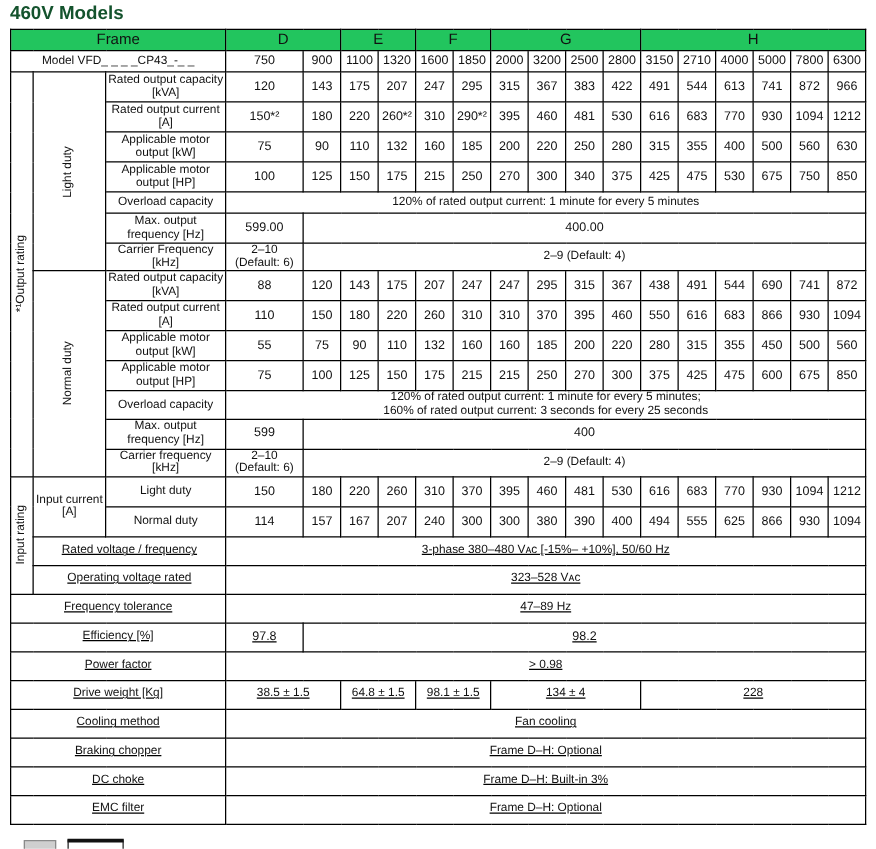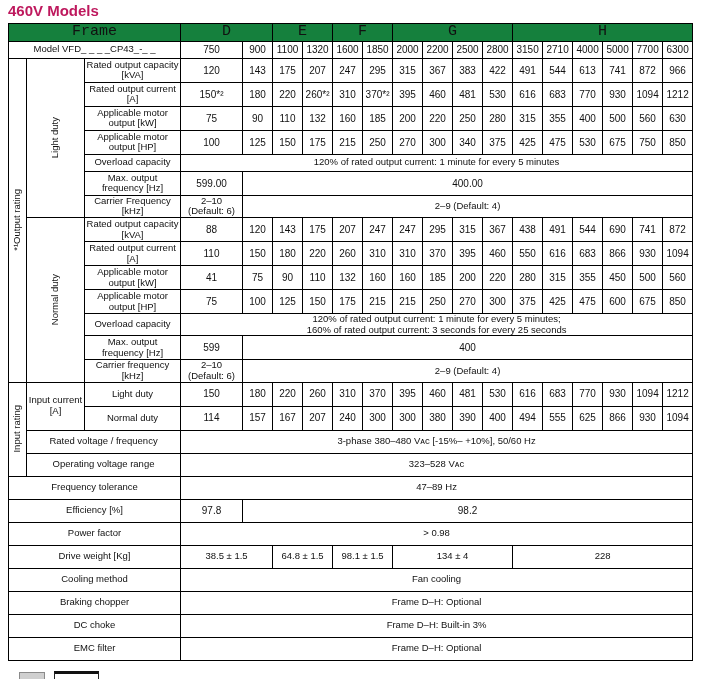--- a/index.html
+++ b/index.html
@@ -6,49 +6,49 @@
   html,body { margin:0; padding:0; }
   body {
     position: relative;
     width: 701px; height: 679px;
     background: #ffffff;
     font-family: "Liberation Sans", "DejaVu Sans", sans-serif;
     overflow: hidden;
     color: #000;
   }
   .title {
-    font-size: 15px; font-weight: bold; color:#be185d;
+    font-size: 15px; font-weight: bold; color:#14532d;
     margin: 2px 0 4px 8px;
   }
   table.spec {
     border-collapse: collapse; table-layout: fixed;
     margin-left: 8px; width: 684px;
     border: 1.5px solid #000;
   }
   .spec td {
     border: 1px solid #000;
     text-align: center; vertical-align: middle;
     font-size: 9.5px; line-height: 1.12;
     padding: 0 1px; color: #111;
     overflow: hidden;
   }
-  tr.hdr td { background: #15803d; font-size: 15px; font-family: Liberation Mono, monospace; }
+  tr.hdr td { background: #22c55e; font-size: 12px; }
   td.num { font-size: 10px; }
   td.vcell { padding: 0; }
   .vert {
     writing-mode: vertical-rl;
     transform: rotate(180deg);
     white-space: nowrap;
     margin: 0 auto;
     font-size: 9.5px;
   }
   tr.r17 { height: 17px; }
   tr.r24 { height: 24px; margin-top: 47px; }
   tr.r29 { height: 16px; }
-  tr.r23 { height: 23px; }
+  tr.r23 { height: 23px; text-decoration: underline; }
   .legend-swatch-1 {
     position: absolute; left: 19px; top: 672px;
     width: 26px; height: 10px;
     background: #cfcfcf; border: 1px solid #8a8a8a;
   }
   .legend-swatch-2 {
     position: absolute; left: 54px; top: 671px;
     width: 45px; height: 11px;
     background: #ffffff; border: 1px solid #222;
     border-top: 3px solid #111;
@@ -94,28 +94,28 @@
 
 <tr class="r17">
   <td colspan="3">Model VFD_ _ _ _CP43_-_ _</td>
   <td class="num">750</td>
   <td class="num">900</td>
   <td class="num">1100</td>
   <td class="num">1320</td>
   <td class="num">1600</td>
   <td class="num">1850</td>
   <td class="num">2000</td>
-  <td class="num">2200</td>
+  <td class="num">3200</td>
   <td class="num">2500</td>
   <td class="num">2800</td>
   <td class="num">3150</td>
   <td class="num">2710</td>
   <td class="num">4000</td>
   <td class="num">5000</td>
-  <td class="num">7700</td>
+  <td class="num">7800</td>
   <td class="num">6300</td>
 </tr>
 
 <tr class="r24">
   <td rowspan="14" class="vcell">
           <div class="vert">*¹Output rating</div>
         </td>
   <td rowspan="7" class="vcell">
           <div class="vert">Light duty</div>
         </td>
@@ -138,21 +138,21 @@
   <td class="num">966</td>
 </tr>
 
 <tr class="r24">
   <td>Rated output current [A]</td>
   <td class="num">150*²</td>
   <td class="num">180</td>
   <td class="num">220</td>
   <td class="num">260*²</td>
   <td class="num">310</td>
-  <td class="num">370*²</td>
+  <td class="num">290*²</td>
   <td class="num">395</td>
   <td class="num">460</td>
   <td class="num">481</td>
   <td class="num">530</td>
   <td class="num">616</td>
   <td class="num">683</td>
   <td class="num">770</td>
   <td class="num">930</td>
   <td class="num">1094</td>
   <td class="num">1212</td>
@@ -253,21 +253,21 @@
   <td class="num">550</td>
   <td class="num">616</td>
   <td class="num">683</td>
   <td class="num">866</td>
   <td class="num">930</td>
   <td class="num">1094</td>
 </tr>
 
 <tr class="r24">
   <td>Applicable motor output [kW]</td>
-  <td class="num">41</td>
+  <td class="num">55</td>
   <td class="num">75</td>
   <td class="num">90</td>
   <td class="num">110</td>
   <td class="num">132</td>
   <td class="num">160</td>
   <td class="num">160</td>
   <td class="num">185</td>
   <td class="num">200</td>
   <td class="num">220</td>
   <td class="num">280</td>
@@ -361,21 +361,21 @@
   <td class="num">930</td>
   <td class="num">1094</td>
 </tr>
 
 <tr class="r23">
   <td colspan="2">Rated voltage / frequency</td>
   <td colspan="16">3-phase 380–480 Vᴀᴄ [-15%– +10%], 50/60 Hz</td>
 </tr>
 
 <tr class="r23">
-  <td colspan="2">Operating voltage range</td>
+  <td colspan="2">Operating voltage rated</td>
   <td colspan="16">323–528 Vᴀᴄ</td>
 </tr>
 
 <tr class="r23">
   <td colspan="3">Frequency tolerance</td>
   <td colspan="16">47–89 Hz</td>
 </tr>
 
 <tr class="r23">
   <td colspan="3">Efficiency [%]</td>

